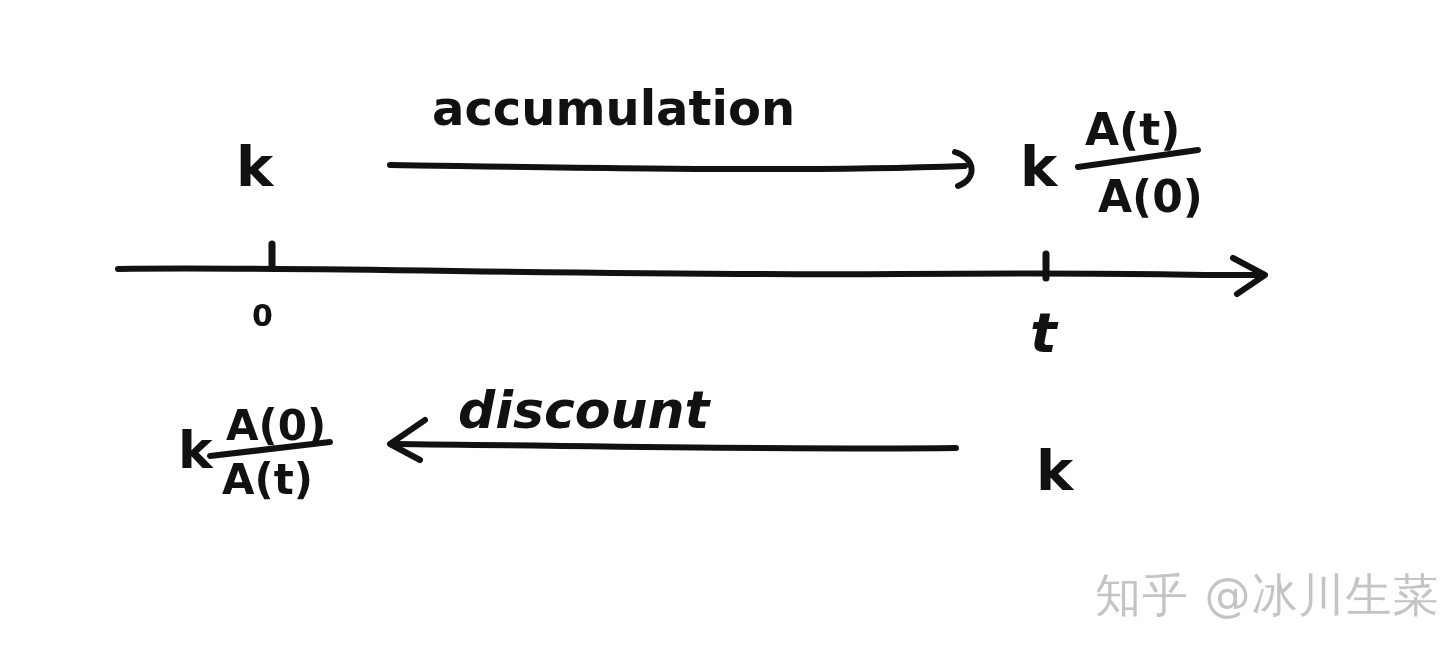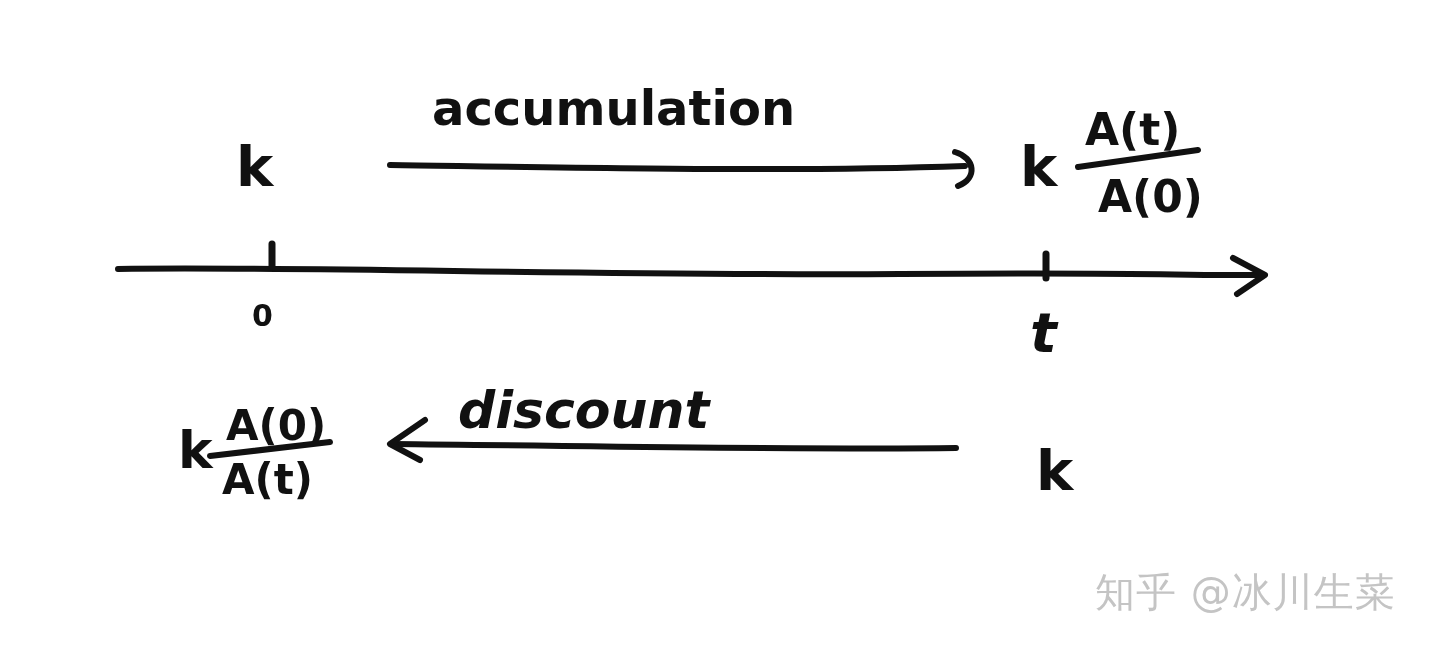--- a/index.html
+++ b/index.html
@@ -1,19 +1,19 @@
 <!DOCTYPE html>
 <html><head>
 <meta charset="utf-8">
 <style>
   html, body { margin:0; padding:0; background:#ffffff; }
   body { width:1440px; height:647px; position:relative; overflow:hidden; font-family:"DejaVu Sans", sans-serif; }
   svg.canvas { position:absolute; left:0; top:0; }
   .hand { font-family:"DejaVu Sans", sans-serif; font-weight:bold; fill:#111111; }
-  .wm { position:absolute; left:1095px; top:565px; font-family:"DejaVu Sans", sans-serif; font-size:40px; color:#c4c4c4; letter-spacing:1px; }
+  .wm { position:absolute; left:1095px; top:565px; font-family:"DejaVu Sans", sans-serif; font-size:46px; color:#c4c4c4; letter-spacing:1px; }
 </style>
 </head>
 <body>
 
 <svg class="canvas" width="1440" height="647" viewBox="0 0 1440 647">
 
   <path d="M118 269 C 300 266, 600 276, 900 274 S 1150 276, 1262 275" stroke="#111" stroke-width="6" fill="none" stroke-linecap="round"></path>
   <path d="M1233 258 L1265 275 L1237 294" stroke="#111" stroke-width="6" fill="none" stroke-linecap="round" stroke-linejoin="round"></path>
 
   <line x1="272" y1="244" x2="272" y2="266" stroke="#111" stroke-width="7" stroke-linecap="round"></line>

